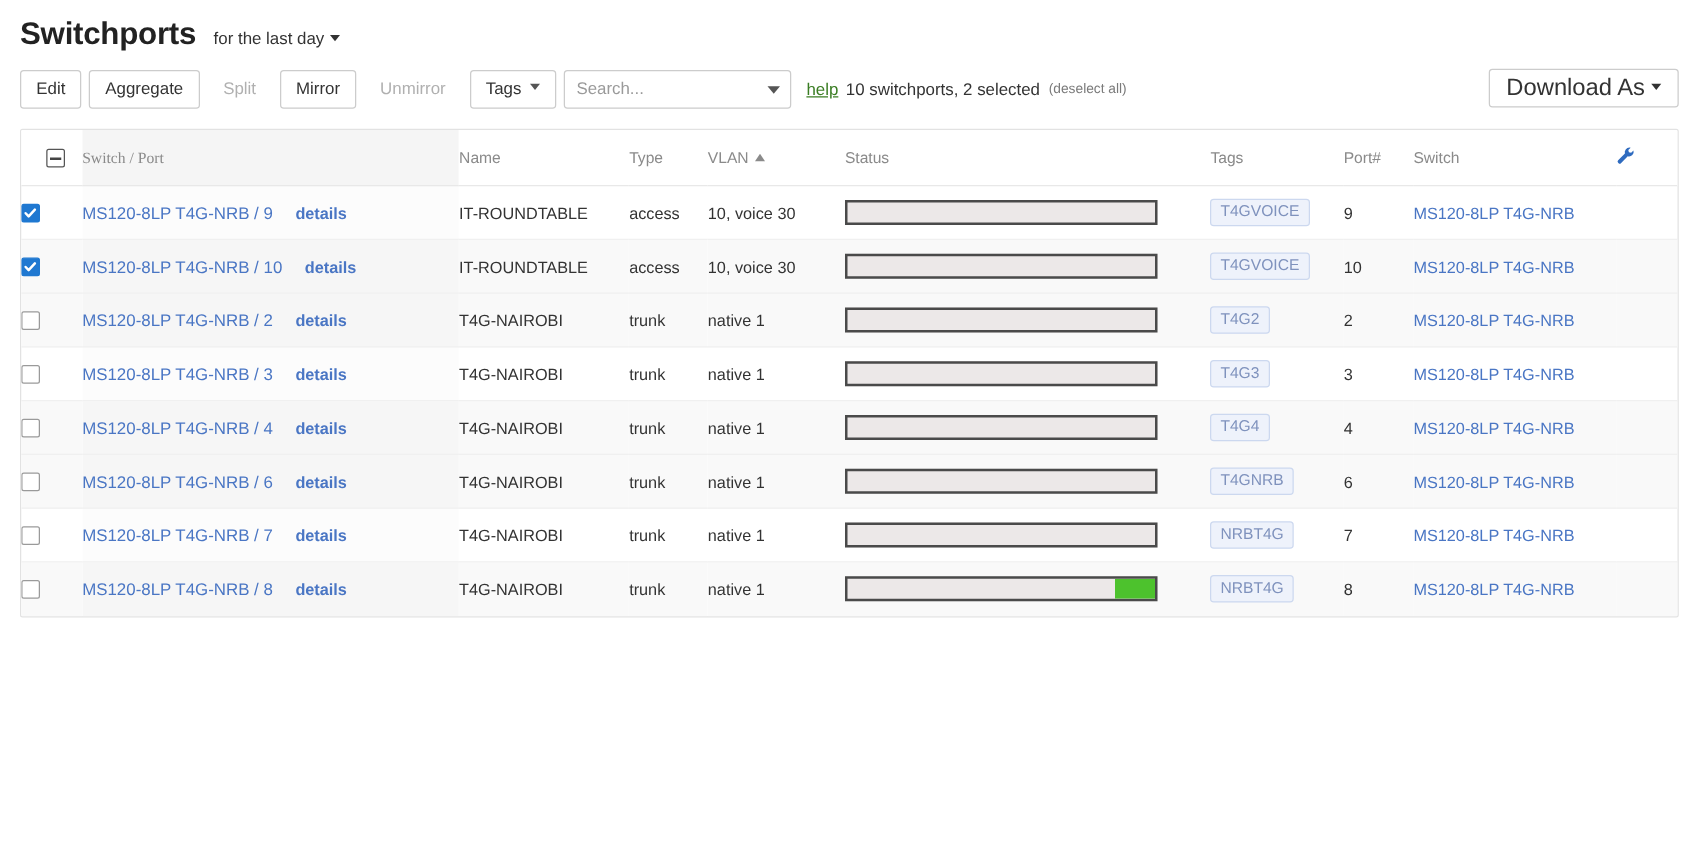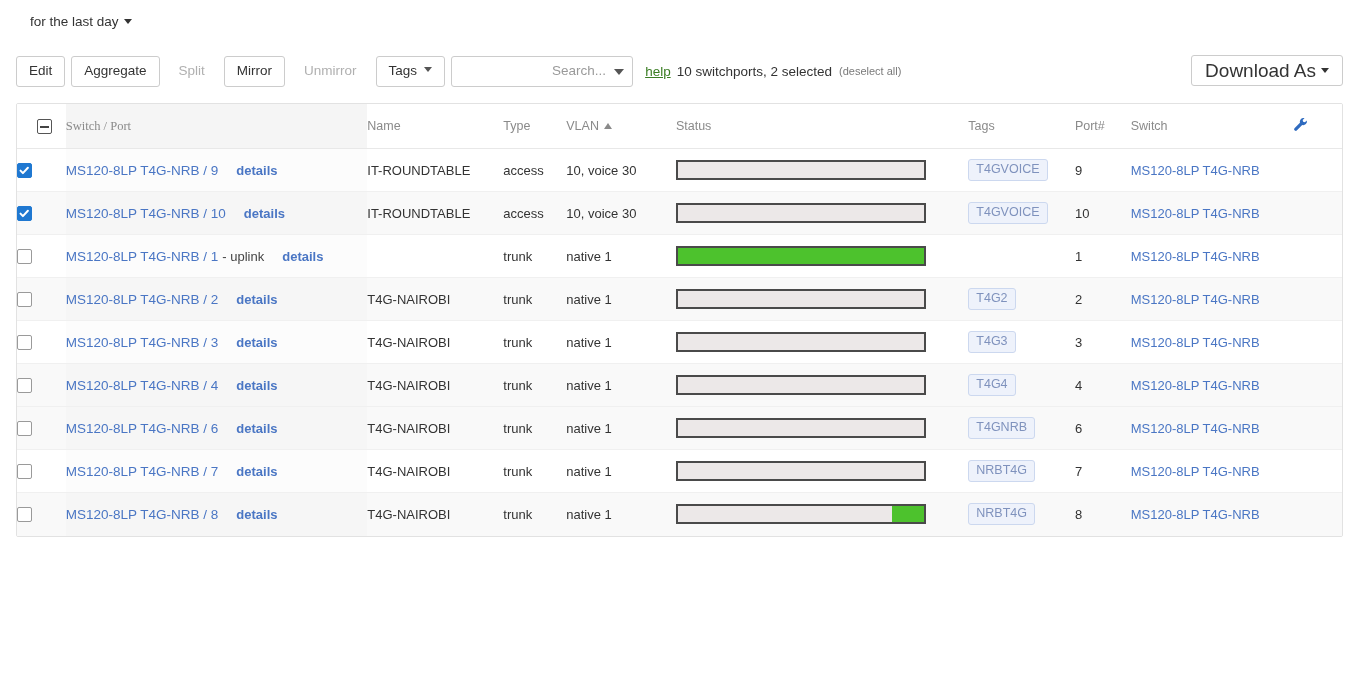--- a/index.html
+++ b/index.html
@@ -89,21 +89,20 @@
     font-family: "Liberation Sans", sans-serif;
     font-size: 13.5px;
     color: #333333;
     width: 182px;
     height: 31px;
     padding: 5px 26px 6px 9px;
     border: 1px solid #cccccc;
     border-radius: 3px;
     background: #ffffff;
     outline: none;
-    text-align: right;
   }
   .search-input::placeholder { color: #9a9a9a; }
   .search-caret {
     position: absolute;
     right: 9px; top: 13px;
     width: 0; height: 0;
     border-left: 5px solid transparent;
     border-right: 5px solid transparent;
     border-top: 6px solid #555555;
     pointer-events: none;
@@ -279,20 +278,21 @@
     white-space: nowrap;
     text-align: center;
   }
 </style>
 </head>
 <body>
 
 <div class="page">
 
   <div class="title-row">
+    <h1 class="page-title">Switchports</h1>
     <span class="timespan"><span>for the last day</span><span class="caret"></span></span>
   </div>
 
   <div class="toolbar">
     <div class="btn-group">
       <button class="btn">Edit</button>
       <button class="btn">Aggregate</button>
       <button class="btn disabled">Split</button>
       <button class="btn">Mirror</button>
       <button class="btn disabled">Unmirror</button>
@@ -361,36 +361,20 @@
             <td>access</td>
             <td>10, voice 30</td>
             <td>
               <div class="status-bar"></div>
             </td>
             <td><span class="tag-pill">T4GVOICE</span></td>
             <td>10</td>
             <td><a class="link">MS120-8LP T4G-NRB</a></td>
             <td></td>
           </tr>
-          <tr>
-            <td class="c-check"><span class="cbx"></span></td>
-            <td class="c-port"><a class="link port-link">MS120-8LP T4G-NRB / 1</a><span class="uplink-note">- uplink</span><a class="link details-link">details</a></td>
-            <td></td>
-            <td>trunk</td>
-            <td>native 1</td>
-            <td>
-              <div class="status-bar">
-                <div class="status-fill" style="width:100%"></div>
-              </div>
-            </td>
-            <td></td>
-            <td>1</td>
-            <td><a class="link">MS120-8LP T4G-NRB</a></td>
-            <td></td>
-          </tr>
           <tr class="alt">
             <td class="c-check"><span class="cbx"></span></td>
             <td class="c-port"><a class="link port-link">MS120-8LP T4G-NRB / 2</a><a class="link details-link">details</a></td>
             <td>T4G-NAIROBI</td>
             <td>trunk</td>
             <td>native 1</td>
             <td>
               <div class="status-bar"></div>
             </td>
             <td><span class="tag-pill">T4G2</span></td>

